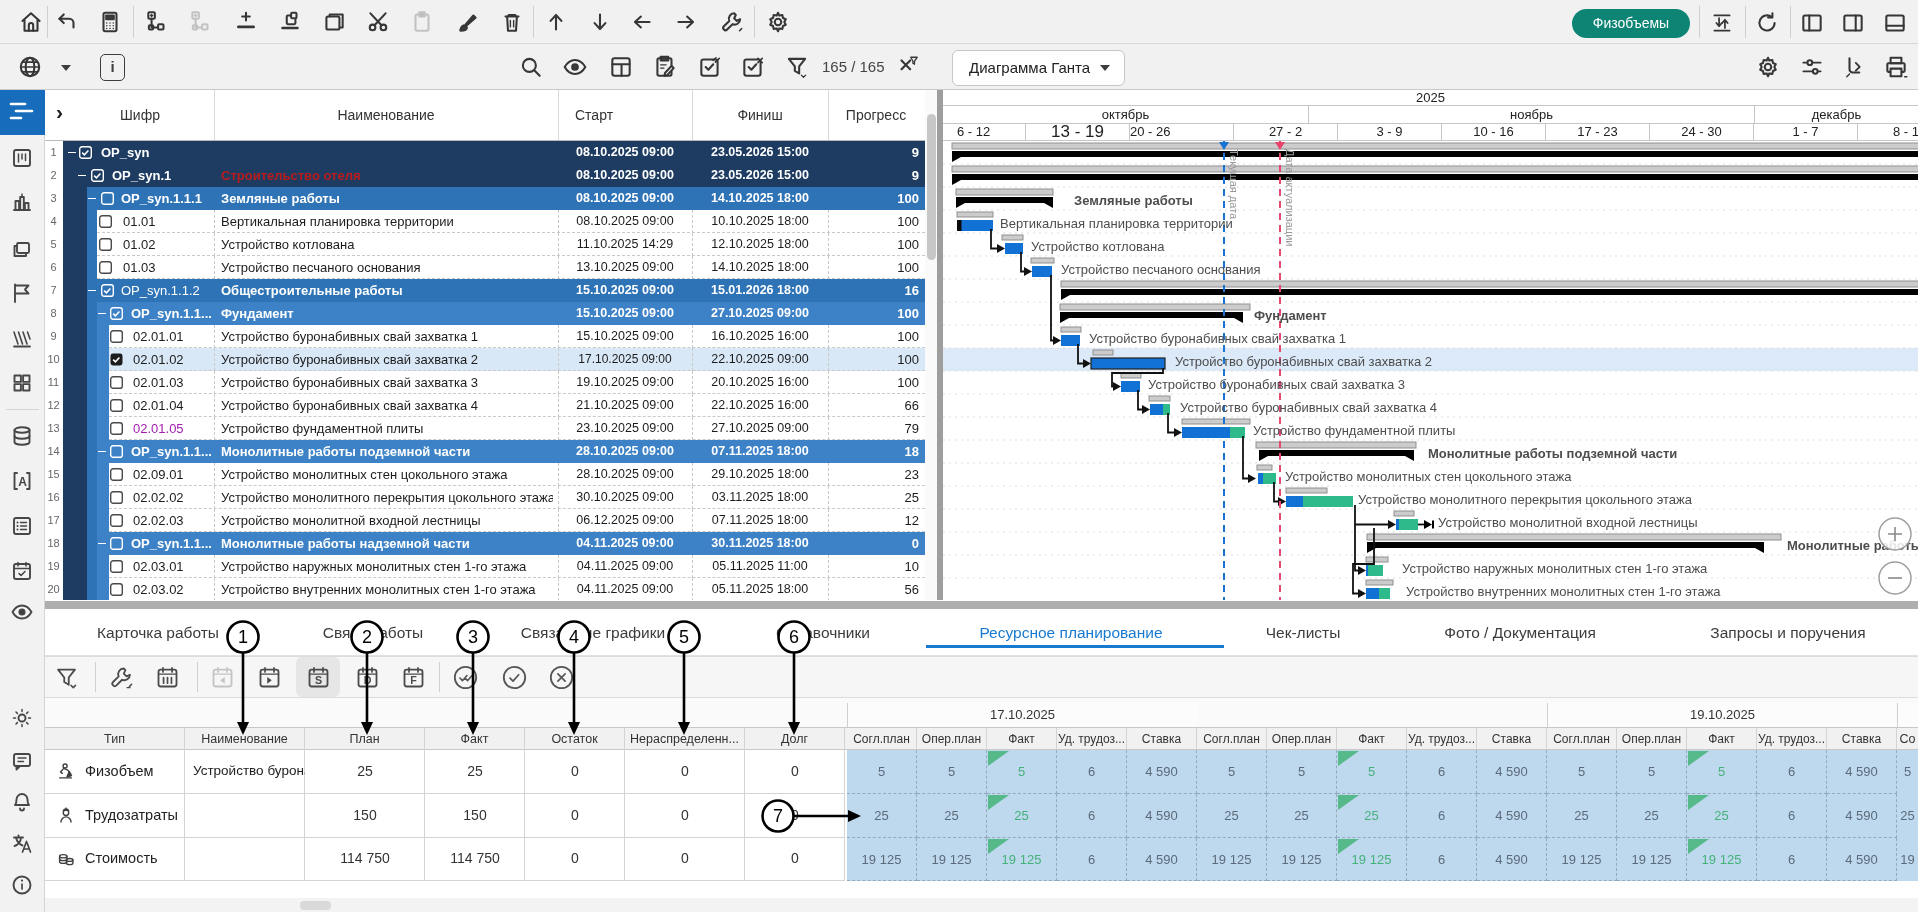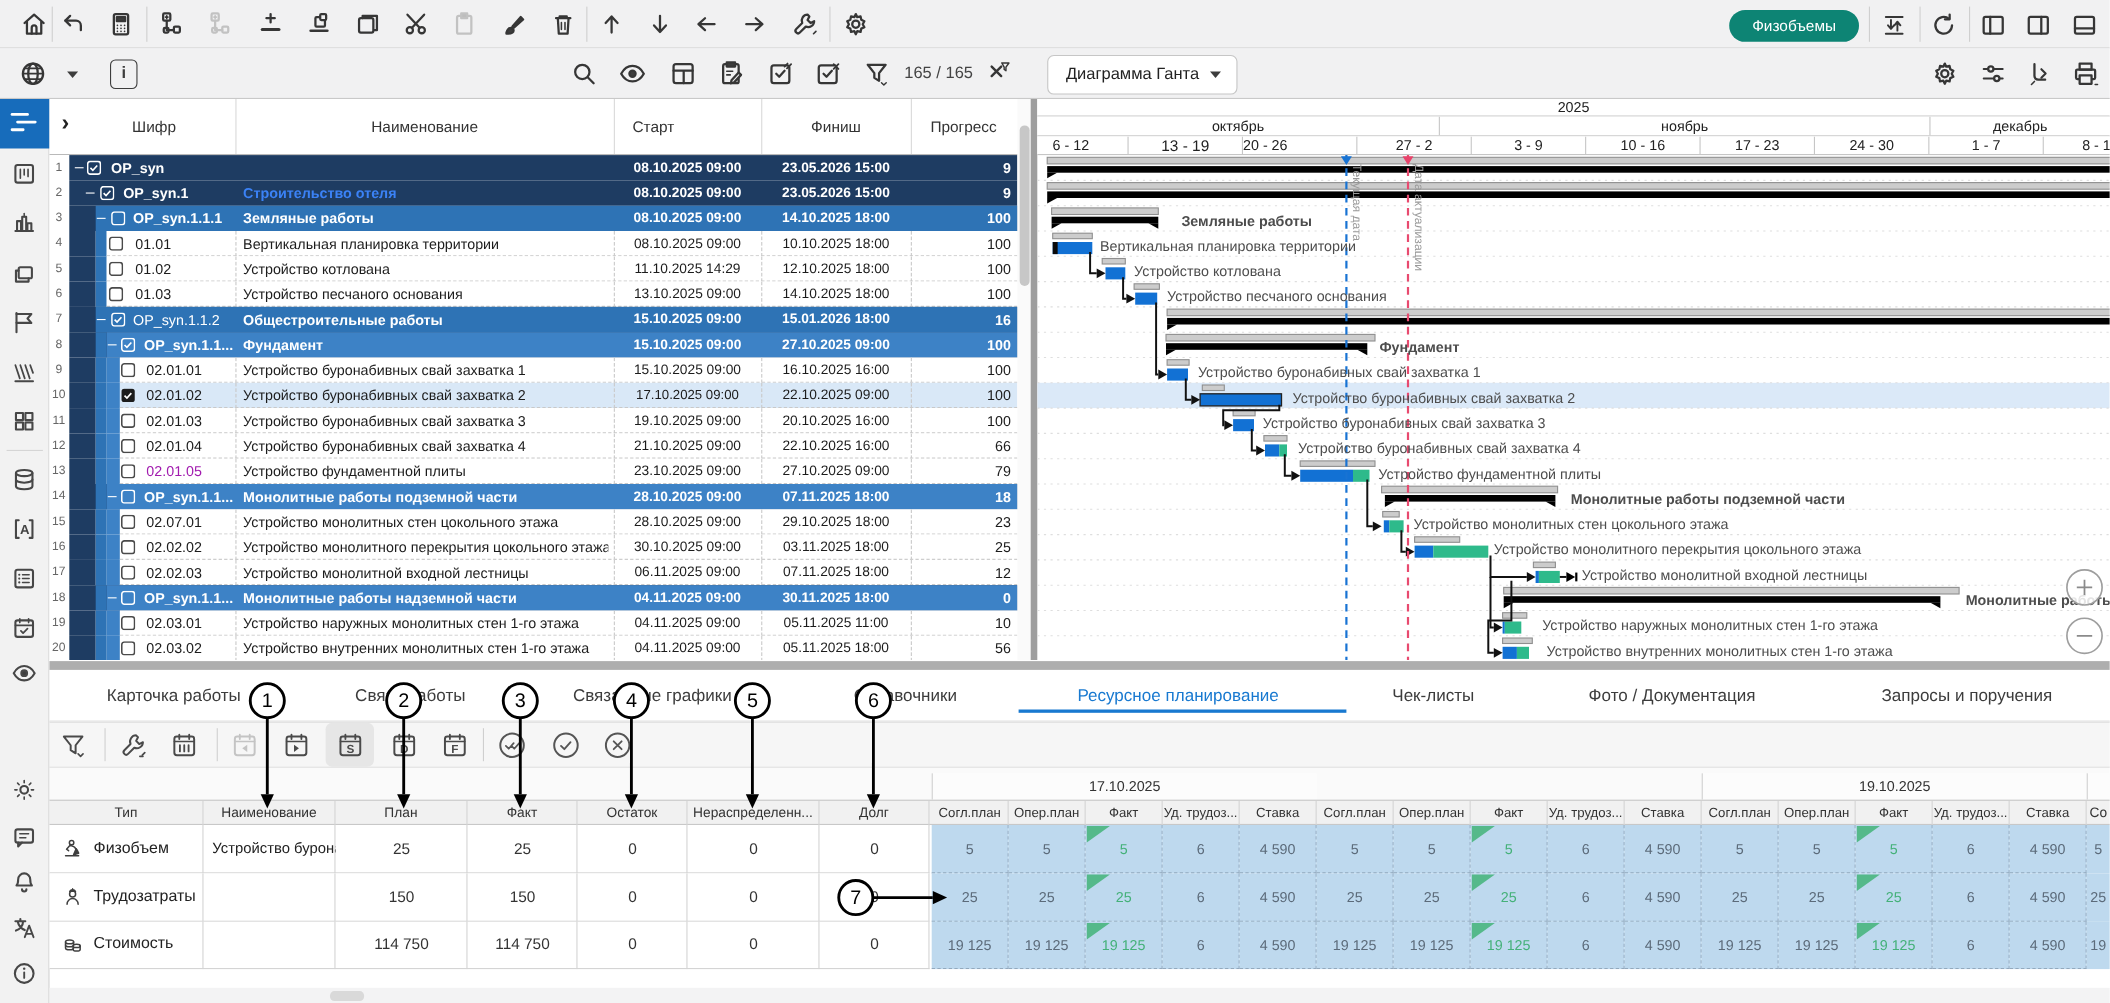--- a/index.html
+++ b/index.html
@@ -323,21 +323,21 @@
 <div class="row" style="top:23px">
 <div class="abs" style="left:18px;top:0;width:862px;height:23px;background:#1e3c62"></div>
 <div class="abs" style="left:33px;top:10.5px;width:8px;height:1.6px;background:#fff"></div>
 <span class="cb" style="left:46px">
           <svg width="13" height="13" viewBox="0 0 13 13">
             <rect x="0.7" y="0.7" width="11.6" height="11.6" rx="2.4" fill="none" stroke="#fff" stroke-width="1.4"></rect>
             <path d="M3.2 6.6 l2.2 2.2 4-4.4" stroke="#fff" stroke-width="1.5" fill="none"></path>
           </svg>
         </span>
 <span class="cellt" style="left:67px;width:100px;color:#fff;font-weight:700">OP_syn.1</span>
-<span class="cellt" style="left:176px;width:332px;color:#3b82f6;font-weight:700">Строительство отеля</span>
+<span class="cellt" style="left:176px;width:332px;color:#b91c1c;font-weight:700">Строительство отеля</span>
 <span class="cellt" style="left:513px;width:134px;text-align:center;font-size:12.5px;color:#fff;font-weight:700">08.10.2025 09:00</span>
 <span class="cellt" style="left:647px;width:136px;text-align:center;font-size:12.5px;color:#fff;font-weight:700">23.05.2026 15:00</span>
 <span class="cellt" style="left:783px;width:91px;text-align:right;color:#fff;font-weight:700">9</span>
 <span class="num">2</span>
 </div>
 <div class="row" style="top:46px">
 <div class="abs" style="left:18px;top:0;width:862px;height:23px;background:#1e3c62"></div>
 <div class="abs" style="left:42px;top:0;width:838px;height:23px;background:#2e73b5"></div>
 <div class="abs" style="left:43px;top:10.5px;width:8px;height:1.6px;background:#fff"></div>
 <span class="cb" style="left:56px">
@@ -577,21 +577,21 @@
 <div class="abs" style="left:64px;top:0;width:816px;height:23px;background:#fff;border-bottom:1px dashed #c9c9c9"></div>
 <div class="dashv" style="left:169px"></div>
 <div class="dashv" style="left:513px"></div>
 <div class="dashv" style="left:647px"></div>
 <div class="dashv" style="left:783px"></div>
 <span class="cb" style="left:65px">
           <svg width="13" height="13" viewBox="0 0 13 13">
             <rect x="0.7" y="0.7" width="11.6" height="11.6" rx="2.4" fill="#fff" stroke="#4a4a4a" stroke-width="1.4"></rect>
           </svg>
         </span>
-<span class="cellt" style="left:88px;width:79px;color:#1c1c1c">02.07.01</span>
+<span class="cellt" style="left:88px;width:79px;color:#1c1c1c">02.09.01</span>
 <span class="cellt" style="left:176px;width:332px;color:#1c1c1c;font-weight:400">Устройство монолитных стен цокольного этажа</span>
 <span class="cellt" style="left:513px;width:134px;text-align:center;font-size:12.5px;color:#1c1c1c;font-weight:400">28.10.2025 09:00</span>
 <span class="cellt" style="left:647px;width:136px;text-align:center;font-size:12.5px;color:#1c1c1c;font-weight:400">29.10.2025 18:00</span>
 <span class="cellt" style="left:783px;width:91px;text-align:right;color:#1c1c1c;font-weight:400">23</span>
 <span class="num">15</span>
 </div>
 <div class="row" style="top:345px">
 <div class="abs" style="left:18px;top:0;width:24px;height:23px;background:#1e3c62"></div>
 <div class="abs" style="left:42px;top:0;width:10px;height:23px;background:#2e73b5"></div>
 <div class="abs" style="left:52px;top:0;width:12px;height:23px;background:#3d82c6"></div>
@@ -621,21 +621,21 @@
 <div class="dashv" style="left:513px"></div>
 <div class="dashv" style="left:647px"></div>
 <div class="dashv" style="left:783px"></div>
 <span class="cb" style="left:65px">
           <svg width="13" height="13" viewBox="0 0 13 13">
             <rect x="0.7" y="0.7" width="11.6" height="11.6" rx="2.4" fill="#fff" stroke="#4a4a4a" stroke-width="1.4"></rect>
           </svg>
         </span>
 <span class="cellt" style="left:88px;width:79px;color:#1c1c1c">02.02.03</span>
 <span class="cellt" style="left:176px;width:332px;color:#1c1c1c;font-weight:400">Устройство монолитной входной лестницы</span>
-<span class="cellt" style="left:513px;width:134px;text-align:center;font-size:12.5px;color:#1c1c1c;font-weight:400">06.11.2025 09:00</span>
+<span class="cellt" style="left:513px;width:134px;text-align:center;font-size:12.5px;color:#1c1c1c;font-weight:400">06.12.2025 09:00</span>
 <span class="cellt" style="left:647px;width:136px;text-align:center;font-size:12.5px;color:#1c1c1c;font-weight:400">07.11.2025 18:00</span>
 <span class="cellt" style="left:783px;width:91px;text-align:right;color:#1c1c1c;font-weight:400">12</span>
 <span class="num">17</span>
 </div>
 <div class="row" style="top:391px">
 <div class="abs" style="left:18px;top:0;width:862px;height:23px;background:#1e3c62"></div>
 <div class="abs" style="left:42px;top:0;width:10px;height:23px;background:#2e73b5"></div>
 <div class="abs" style="left:52px;top:0;width:828px;height:23px;background:#3d82c6"></div>
 <div class="abs" style="left:53px;top:10.5px;width:8px;height:1.6px;background:#fff"></div>
 <span class="cb" style="left:65px">
@@ -697,21 +697,21 @@
 <div class="abs" style="left:926.5px;top:114px;width:9px;height:146px;background:#c7c7c7;border-radius:5px"></div>
 <div class="abs" style="left:937px;top:90px;width:6px;height:520px;background:#9e9e9e"></div>
 <div class="abs" style="left:943px;top:90px;width:975px;height:16px;background:#fff;border-bottom:1px solid #c6c6c6;font-size:13px;color:#222;text-align:center;line-height:15px">2025</div>
 <div class="abs" style="left:943px;top:106px;width:975px;height:18px;background:#fff;border-bottom:1px solid #c6c6c6;overflow:hidden">
 <div class="abs" style="left:0px;top:0;width:365px;height:18px;font-size:13px;color:#222;text-align:center;line-height:17px">октябрь</div>
 <div class="abs" style="left:365px;top:0;width:446px;height:18px;border-left:1px solid #c6c6c6;font-size:13px;color:#222;text-align:center;line-height:17px">ноябрь</div>
 <div class="abs" style="left:811px;top:0;width:164px;height:18px;border-left:1px solid #c6c6c6;font-size:13px;color:#222;text-align:center;line-height:17px">декабрь</div>
 </div>
 <div class="abs" style="left:943px;top:124px;width:975px;height:17px;background:#fff;border-bottom:1px solid #c6c6c6;overflow:hidden">
 <div class="abs" style="left:-21px;top:0;width:104px;height:17px;border-right:1px solid #c6c6c6;font-size:13px;color:#222;text-align:center;line-height:16px">6 - 12</div>
-<div class="abs" style="left:83px;top:0;width:104px;height:17px;border-right:1px solid #c6c6c6;font-size:14px;color:#222;text-align:center;line-height:16px">13 - 19</div>
+<div class="abs" style="left:83px;top:0;width:104px;height:17px;border-right:1px solid #c6c6c6;font-size:17px;color:#222;text-align:center;line-height:16px">13 - 19</div>
 <div class="abs" style="left:187px;top:0;width:104px;height:17px;border-right:1px solid #c6c6c6;font-size:13px;color:#222;text-align:left;line-height:16px">20 - 26</div>
 <div class="abs" style="left:291px;top:0;width:104px;height:17px;border-right:1px solid #c6c6c6;font-size:13px;color:#222;text-align:center;line-height:16px">27 - 2</div>
 <div class="abs" style="left:395px;top:0;width:104px;height:17px;border-right:1px solid #c6c6c6;font-size:13px;color:#222;text-align:center;line-height:16px">3 - 9</div>
 <div class="abs" style="left:499px;top:0;width:104px;height:17px;border-right:1px solid #c6c6c6;font-size:13px;color:#222;text-align:center;line-height:16px">10 - 16</div>
 <div class="abs" style="left:603px;top:0;width:104px;height:17px;border-right:1px solid #c6c6c6;font-size:13px;color:#222;text-align:center;line-height:16px">17 - 23</div>
 <div class="abs" style="left:707px;top:0;width:104px;height:17px;border-right:1px solid #c6c6c6;font-size:13px;color:#222;text-align:center;line-height:16px">24 - 30</div>
 <div class="abs" style="left:811px;top:0;width:104px;height:17px;border-right:1px solid #c6c6c6;font-size:13px;color:#222;text-align:center;line-height:16px">1 - 7</div>
 <div class="abs" style="left:915px;top:0;width:104px;height:17px;border-right:1px solid #c6c6c6;font-size:13px;color:#222;text-align:center;line-height:16px">8 - 14</div>
 </div>
 <svg class="abs" style="left:943px;top:141px" width="975" height="459" viewBox="0 0 975 459">

